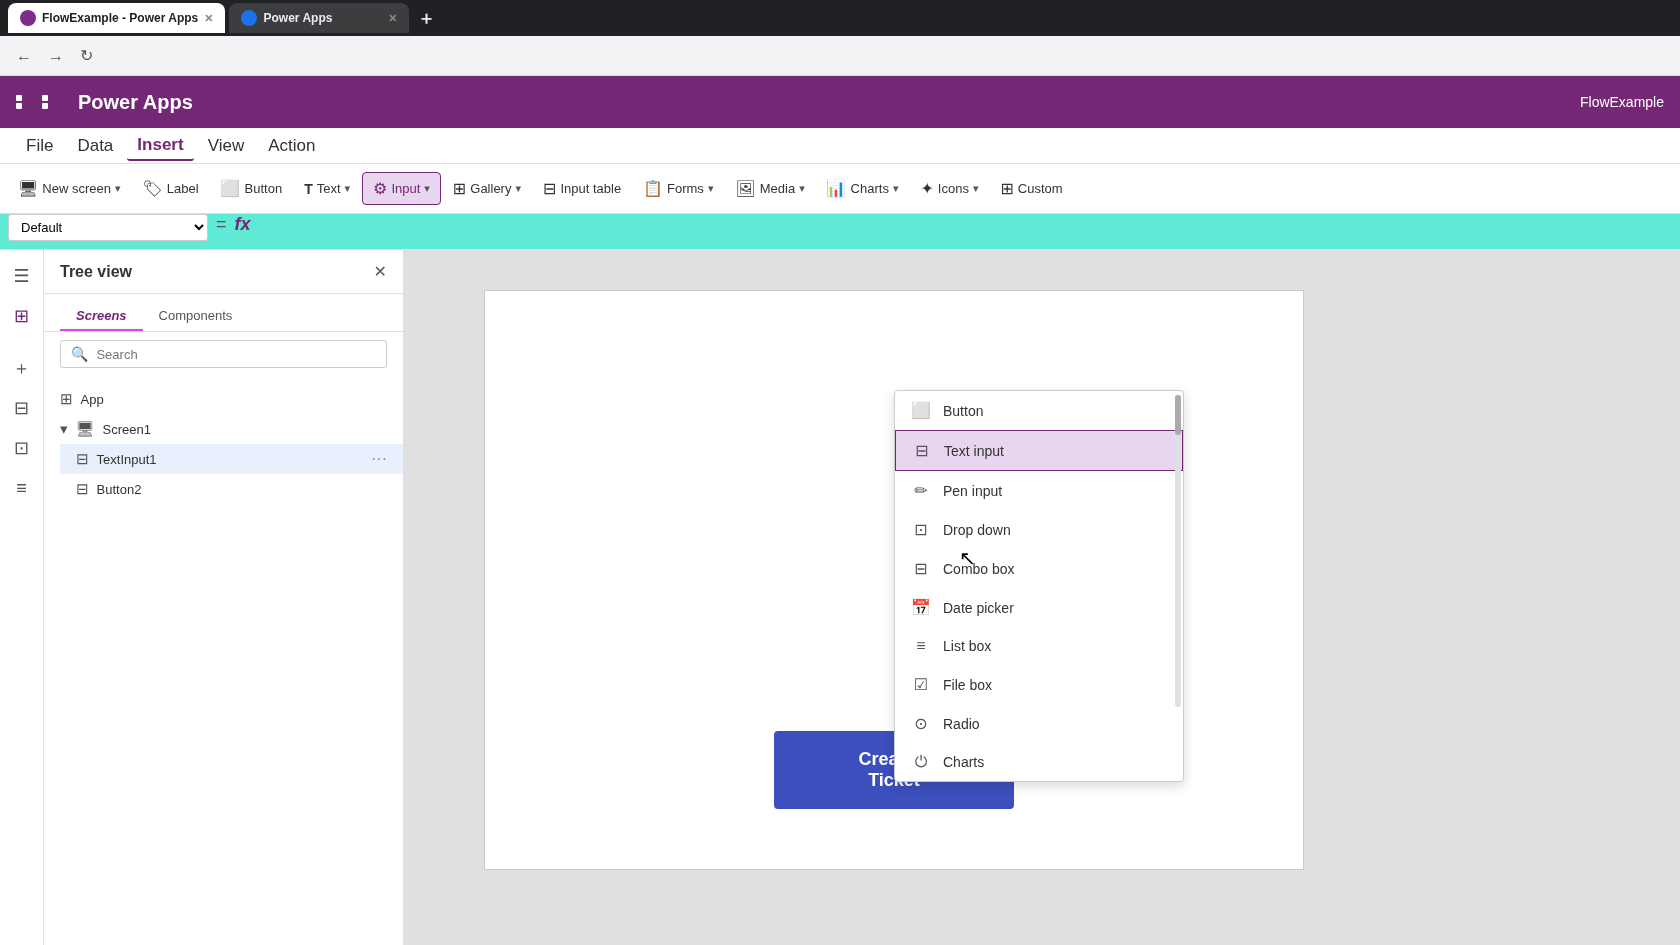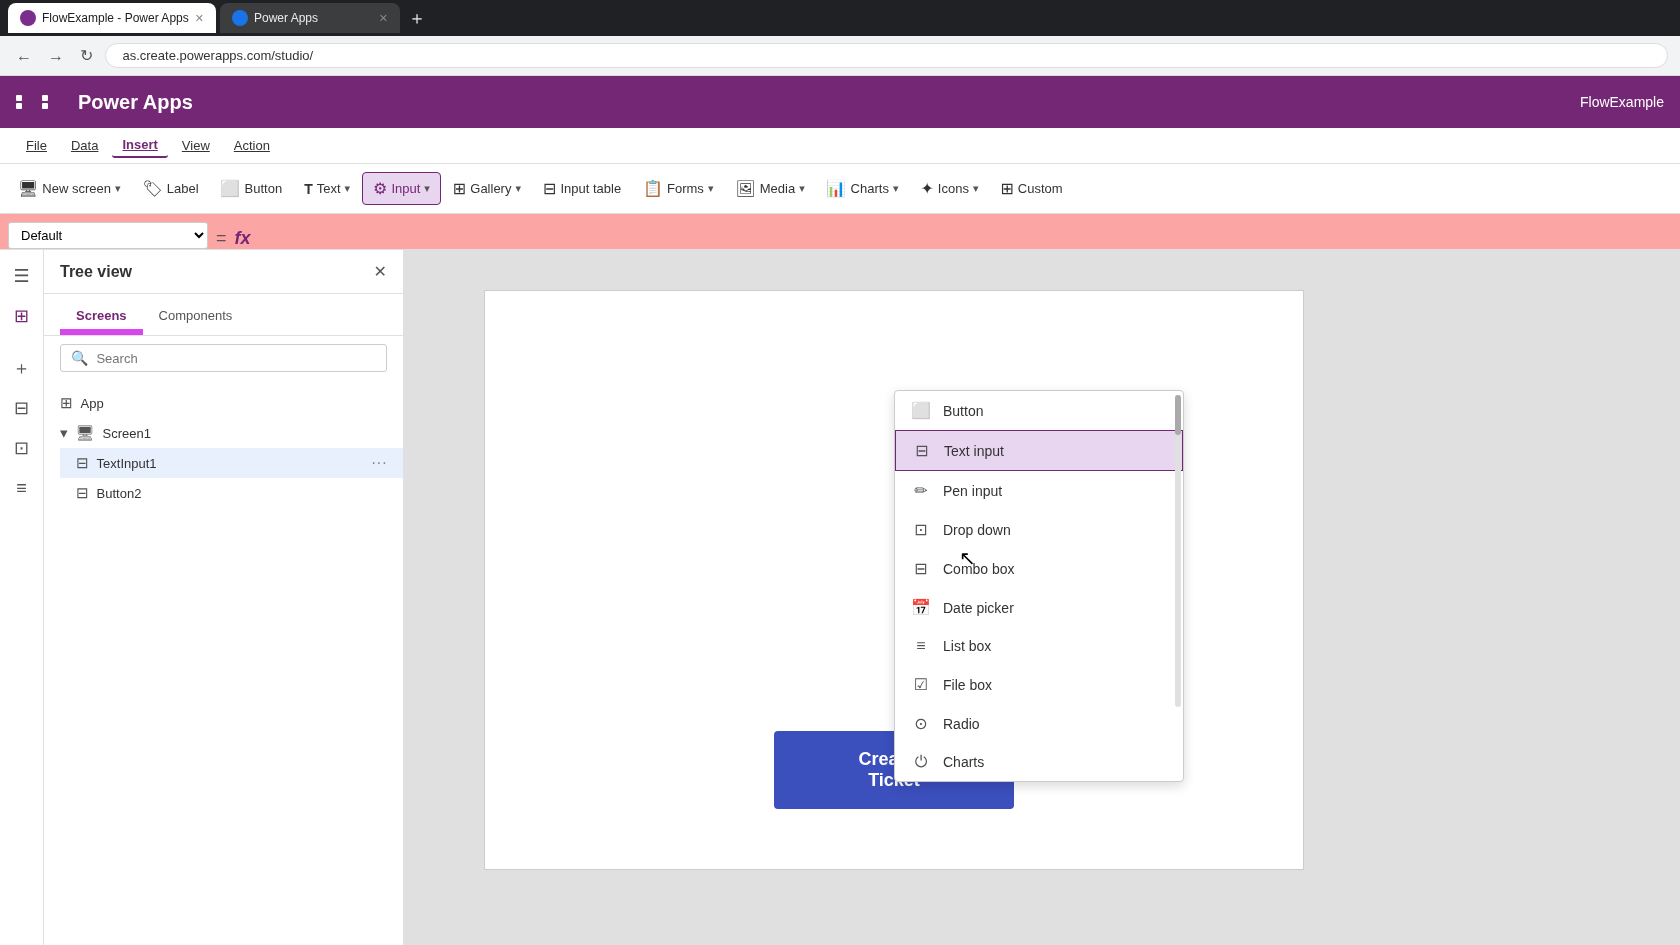--- a/index.html
+++ b/index.html
@@ -6,20 +6,21 @@
     body { font-family: 'Segoe UI', Arial, sans-serif; font-size: 14px; background: #f3f2f1; overflow: hidden; width: 1680px; height: 945px; }
 
     
     .browser-chrome {
       background: #202124;
       height: 36px;
       display: flex;
       align-items: center;
       padding: 0 8px;
       gap: 4px;
+      font-weight: bold;
     }
     .tab {
       display: flex;
       align-items: center;
       background: #fff;
       border-radius: 8px 8px 0 0;
       padding: 0 12px;
       height: 30px;
       font-size: 12px;
       color: #202124;
@@ -111,25 +112,24 @@
       background: #fff;
       height: 36px;
       display: flex;
       align-items: center;
       padding: 0 16px;
       gap: 4px;
       border-bottom: 1px solid #e0e0e0;
     }
     .menu-item {
       padding: 4px 10px;
-      font-size: 13px;
+      font-size: 17px;
       color: #333;
       cursor: pointer;
       border-radius: 3px;
-      text-decoration: underline;
     }
     .menu-item.active {
       color: #742774;
       border-bottom: 2px solid #742774;
       font-weight: 600;
       text-align: center;
     }
 
     
     .toolbar {
@@ -158,24 +158,24 @@
       border: 1.5px solid #742774;
       border-radius: 4px;
     }
     .toolbar-icon {
       font-size: 16px;
     }
     .chevron { font-size: 11px; color: #555; }
 
     
     .formula-bar {
-      background: #fca5a5;
+      background: #5eead4;
       height: 36px;
       display: flex;
-      align-items: flex-end;
+      align-items: flex-start;
       padding: 0 8px;
       gap: 8px;
       border-bottom: 1px solid #e0e0e0;
     }
     .formula-select {
       width: 200px;
       padding: 4px 8px;
       border: 1px solid #ccc;
       border-radius: 3px;
       font-size: 13px;
@@ -247,22 +247,23 @@
     }
     .tree-tab {
       padding: 6px 16px;
       font-size: 13px;
       color: #555;
       cursor: pointer;
       border-bottom: 2px solid transparent;
     }
     .tree-tab.active {
       color: #742774;
-      border-bottom: 6px solid #d946ef;
+      border-bottom: 2px solid #d946ef;
       font-weight: 600;
+      font-style: italic;
     }
     .tree-search {
       padding: 8px 16px;
     }
     .search-wrapper {
       display: flex;
       align-items: center;
       border: 1px solid #ccc;
       border-radius: 3px;
       padding: 5px 10px;
@@ -399,21 +400,20 @@
     <span>Power Apps</span>
     <span class="tab-close">✕</span>
   </div>
   <span class="tab-new">＋</span>
 </div>
 
 <div class="browser-nav">
   <span class="nav-btn">←</span>
   <span class="nav-btn">→</span>
   <span class="nav-btn">↻</span>
-  <div class="address-bar">as.create.powerapps.com/studio/</div>
 </div>
 
 <div class="app-header">
   <div class="app-header-grid">
     <div class="grid-dot"></div>
       <div class="grid-dot"></div>
     <div class="grid-dot"></div>
       <div class="grid-dot"></div>
   </div>
   <span class="app-title">Power Apps</span>

